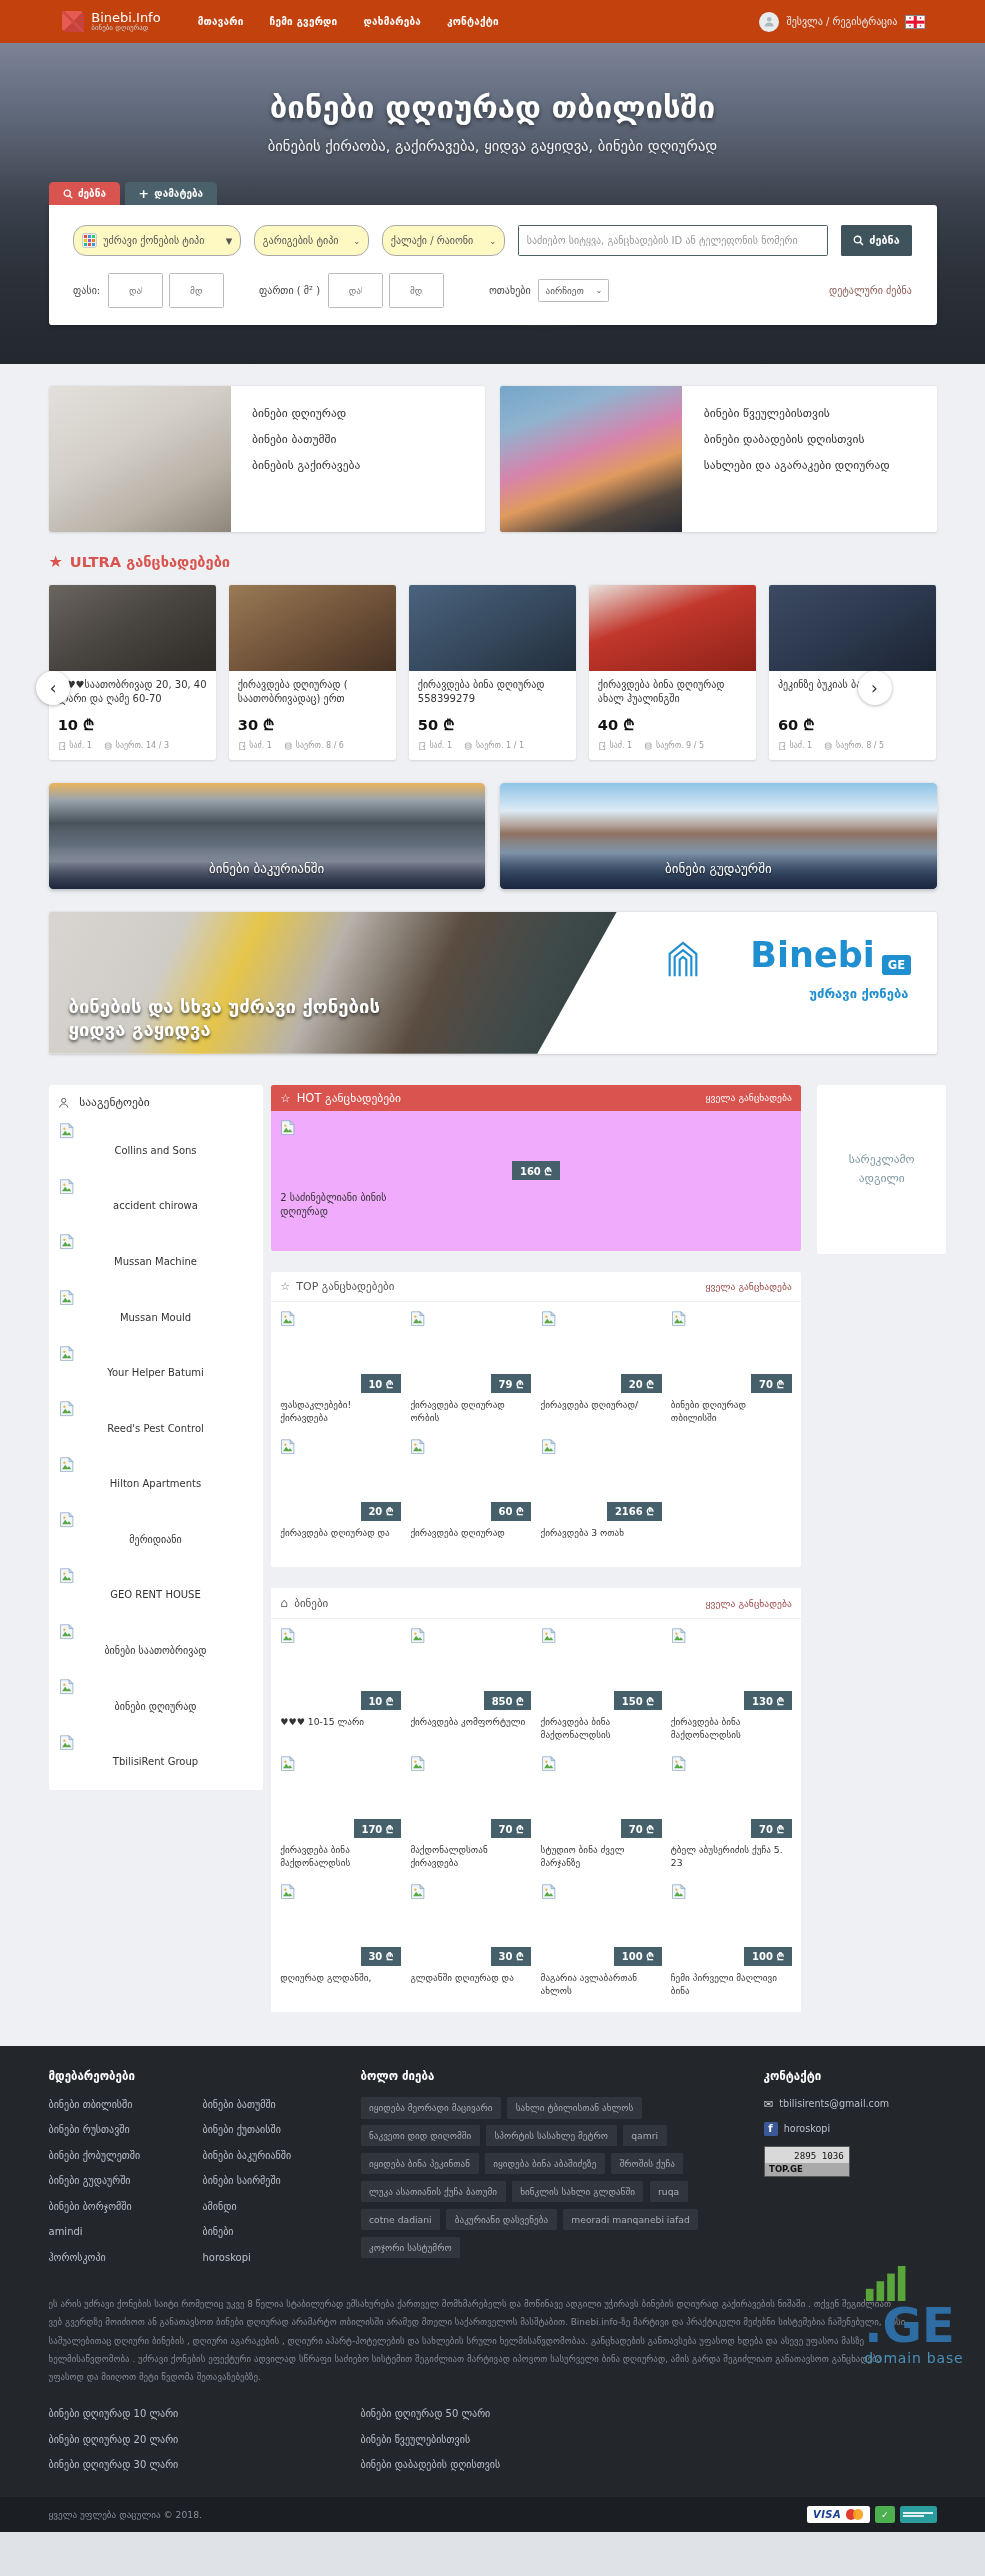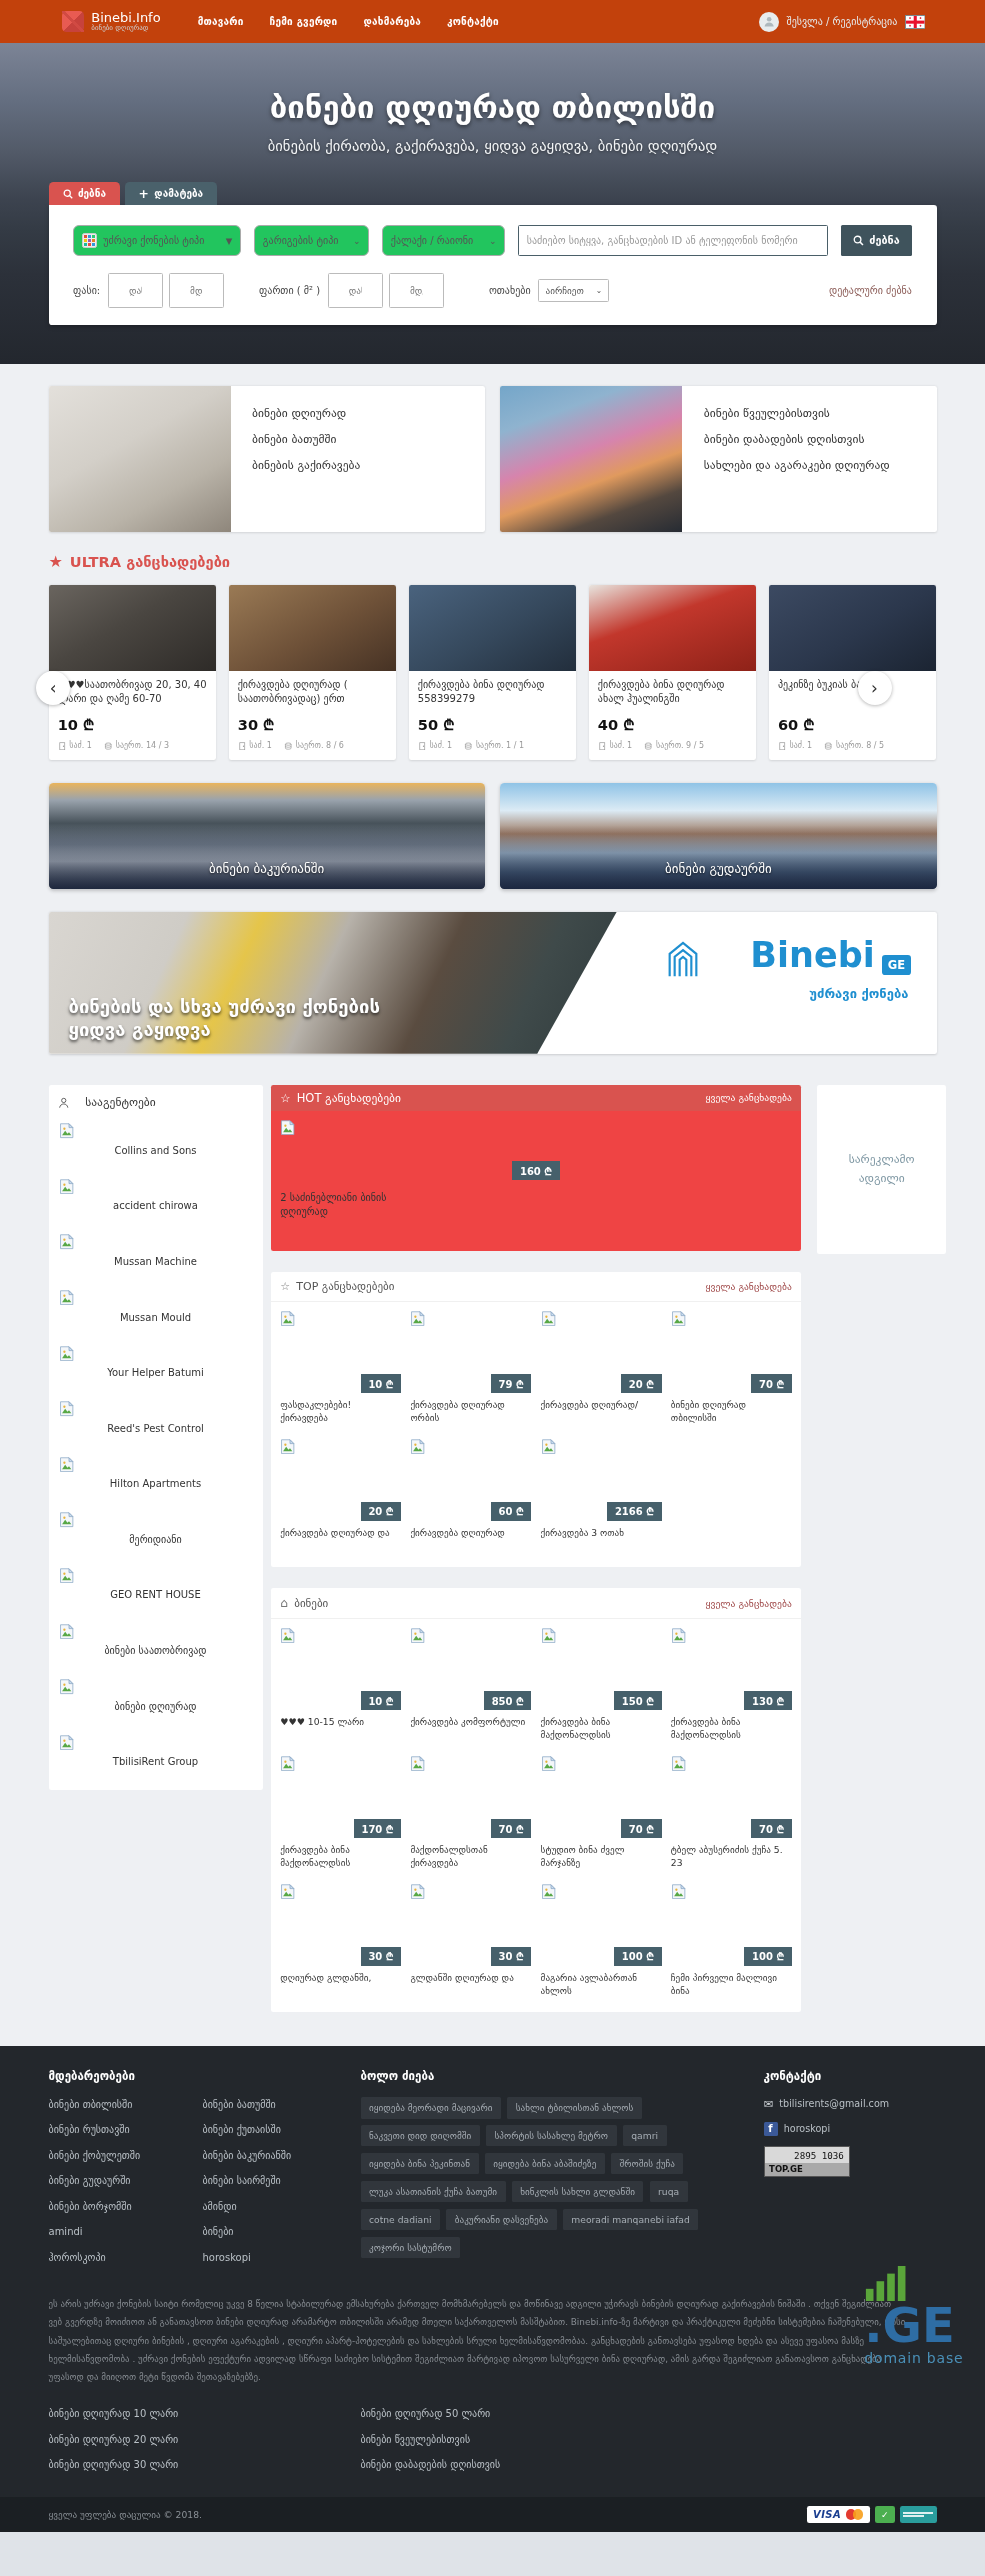--- a/index.html
+++ b/index.html
@@ -33,21 +33,21 @@
   .hero-inner{position:relative;z-index:2;}
   .hero-title{margin-top:46px;text-align:center;color:#fff;font-size:31px;font-weight:bold;text-shadow:0 1.5px 4.6px rgba(0,0,0,.5);}
   .hero-sub{margin-top:12.3px;text-align:center;color:#f2f4f6;font-size:14.6px;text-shadow:0 0.8px 3.1px rgba(0,0,0,.5);}
   .tabs{display:flex;gap:4.6px;margin-top:28px;}
   .tab{height:23px;display:flex;align-items:center;gap:5.4px;padding:0 14px;border-radius:4.6px 4.6px 0 0;color:#fff;font-size:10px;font-weight:bold;}
   .tab.red{background:#d9534f;}
   .tab.slate{background:#4a616b;}
   .plus{font-size:12.3px;font-weight:bold;}
   .panel{background:#fff;border-radius:0 3.1px 3.1px 3.1px;padding:20px 24.6px 17px;box-shadow:0 1.5px 4.6px rgba(0,0,0,.25);}
   .frow{display:flex;align-items:center;gap:13px;}
-  .fbox{height:31px;border:0.8px solid #aaa;border-radius:6px;display:flex;align-items:center;padding:0 7.7px;font-size:10px;color:#555;background:#22c55e;}
+  .fbox{height:31px;border:0.8px solid #aaa;border-radius:13px;display:flex;align-items:center;padding:0 7.7px;font-size:10px;color:#555;background:#fef9c3;}
   .fbox .car{margin-left:auto;color:#555;font-size:8.5px;}
   .grid-ic{width:15.4px;height:15.4px;border-radius:2.3px;background:#eee;border:0.8px solid #ccc;display:grid;grid-template-columns:repeat(3,3.1px);grid-template-rows:repeat(3,3.1px);gap:0.8px;place-content:center;margin-right:6.2px;}
   .grid-ic i{display:block;}
   .kw{flex:1;height:31px;border:0.8px solid #4a5f68;border-radius:1.5px;padding:0 7.7px;font-size:10px;color:#555;font-family:inherit;}
   .kw::placeholder{color:#999;}
   .sbtn{height:31px;min-width:71px;background:#3f535c;color:#fff;border:none;border-radius:1.5px;font-size:10.8px;font-weight:bold;display:flex;align-items:center;gap:5.4px;justify-content:center;padding:0 9.2px;cursor:pointer;font-family:inherit;}
   .frow2{margin-top:17px;display:flex;align-items:center;font-size:10px;color:#444;}
   .mini{width:55px;height:35px;border:0.8px solid #bbb;border-radius:1.5px;padding:0 20px;font-size:9.2px;color:#555;font-family:inherit;}
   .lbl{margin-right:7.7px;}
   .gap8{display:flex;gap:6.2px;}
@@ -91,29 +91,29 @@
     background:linear-gradient(115deg,#d9d6d1 0%,#cfccc6 22%,#e5c54a 34%,#b7b2aa 48%,#5a4c40 66%,#3f4a4a 82%,#2f3a3c 100%);}
   .ge-caption{position:absolute;left:20px;bottom:12.3px;color:#fff;font-size:18.5px;font-weight:bold;line-height:1.25;text-shadow:0 1.5px 3.1px rgba(0,0,0,.65);z-index:2;}
   .ge-logo{position:absolute;right:26px;top:26px;display:flex;align-items:flex-start;gap:7.7px;z-index:2;}
   .ge-word{font-size:35px;font-weight:bold;color:#1f8fd0;line-height:1;margin-left:40px;}
   .ge-badge{margin-top:17px;background:#1f8fd0;color:#fff;font-size:11.5px;font-weight:bold;padding:3.1px 5.4px;border-radius:3.1px;}
   .ge-tag{position:absolute;right:28px;top:74px;color:#1f8fd0;font-size:13px;font-weight:bold;z-index:2;}
 
   
   .main{display:flex;gap:8.5px;margin-top:31px;align-items:flex-start;}
   .side{width:214px;flex:none;background:#fff;border-radius:2.3px;padding:10.8px 9.2px 7.7px;}
-  .side-h{display:flex;align-items:center;gap:16px;font-size:11.5px;color:#333;padding-bottom:6.2px;}
+  .side-h{display:flex;align-items:center;gap:10px;font-size:11.5px;color:#333;padding-bottom:6.2px;}
   .ag{position:relative;padding:9.2px 0 15.4px;}
   .ag .bimg{position:absolute;left:1.5px;top:7.7px;}
   .ag-name{display:block;text-align:center;font-size:10px;color:#333;padding-top:20px;}
   .content{width:530px;flex:none;}
   .hot-bar{height:26px;background:#d9534f;border-radius:2.3px 2.3px 0 0;display:flex;align-items:center;padding:0 9.2px;color:#fff;}
   .hot-bar .t{display:flex;align-items:center;gap:6.2px;font-size:11.5px;}
   .view-all{margin-left:auto;font-size:9.6px;color:#fff;}
-  .hot-card{background:#ef4444;border-radius:0 0 2.3px 2.3px;padding:9.2px;height:140px;position:relative;}
+  .hot-card{background:#f0abfc;border-radius:0 0 2.3px 2.3px;padding:9.2px;height:140px;position:relative;}
   .badge{display:inline-block;background:#46606b;color:#fff;font-size:10px;font-weight:bold;padding:2.3px 7.7px;}
   .hot-badge-row{text-align:center;margin-top:26px;}
   .hot-title{margin-top:10.8px;width:139px;font-size:10px;color:#333;line-height:1.45;}
   .sec-card{background:#fff;border-radius:2.3px;margin-top:21.6px;}
   .sec-h{display:flex;align-items:center;gap:6.2px;padding:7.7px 9.2px;font-size:11px;color:#555;border-bottom:0.8px solid #f0f0f0;}
   .sec-h .star{color:#888;}
   .sec-h .home{color:#777;font-size:12.3px;}
   .sec-h .view-all{color:#9d4444;}
   .lgrid{display:grid;grid-template-columns:repeat(4,1fr);gap:9.2px;padding:9.2px;}
   .cell{padding-bottom:4.6px;}

